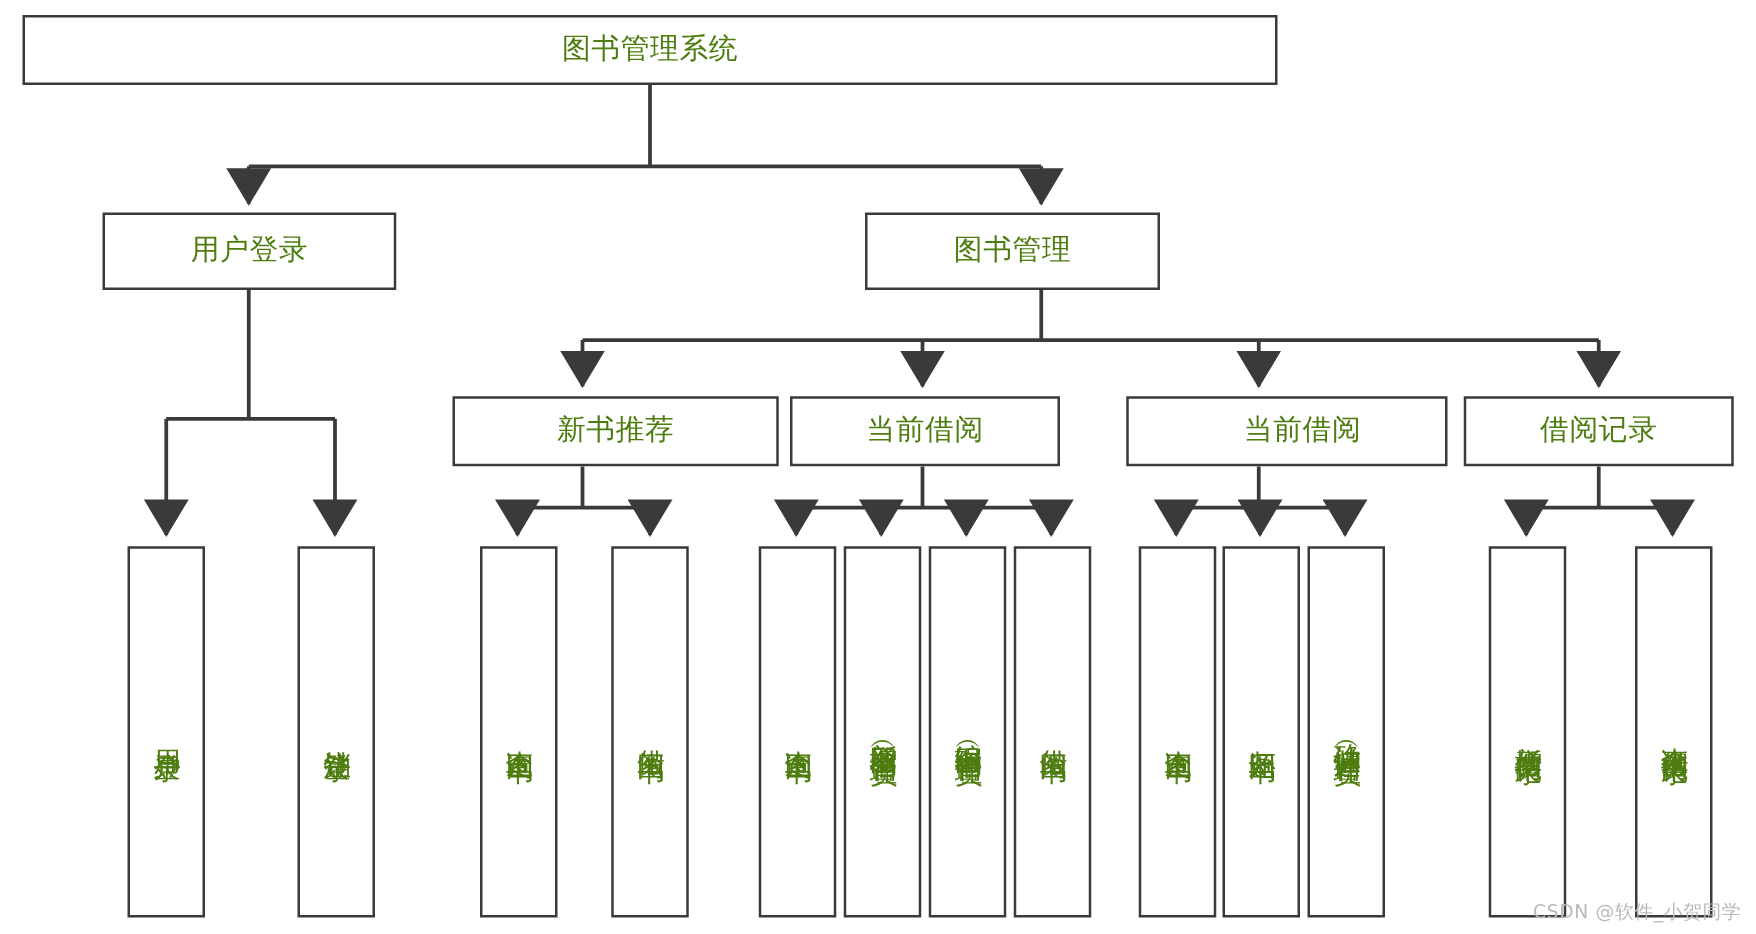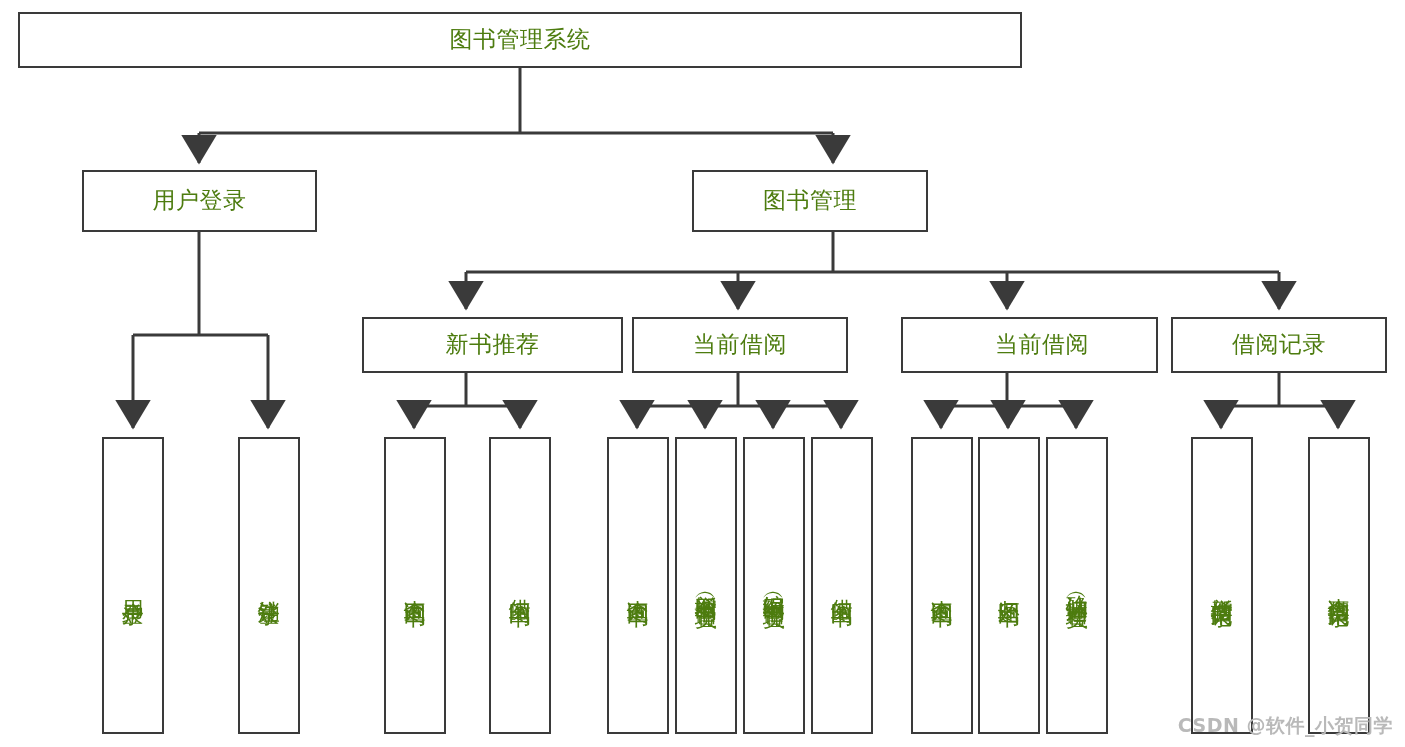--- a/index.html
+++ b/index.html
@@ -54,26 +54,25 @@
   }
   .node-v .vtext {
     writing-mode: vertical-rl;
     text-orientation: upright;
     display: block;
   }
   #watermark {
     position: absolute;
     right: 12px;
     bottom: 8px;
-    font-size: 19px;
+    font-size: 15px;
     color: #b9b9b9;
     white-space: nowrap;
     letter-spacing: 0.5px;
     pointer-events: none;
-    font-weight: bold;
   }
 </style>
 </head>
 <body>
 
 <div id="diagram-root">
 
   <svg class="flow" viewBox="0 0 1405 747">
     <defs>
       <marker id="arrow" viewBox="0 0 10 12" refX="9.5" refY="6" markerWidth="10" markerHeight="12" orient="auto-start-reverse">

